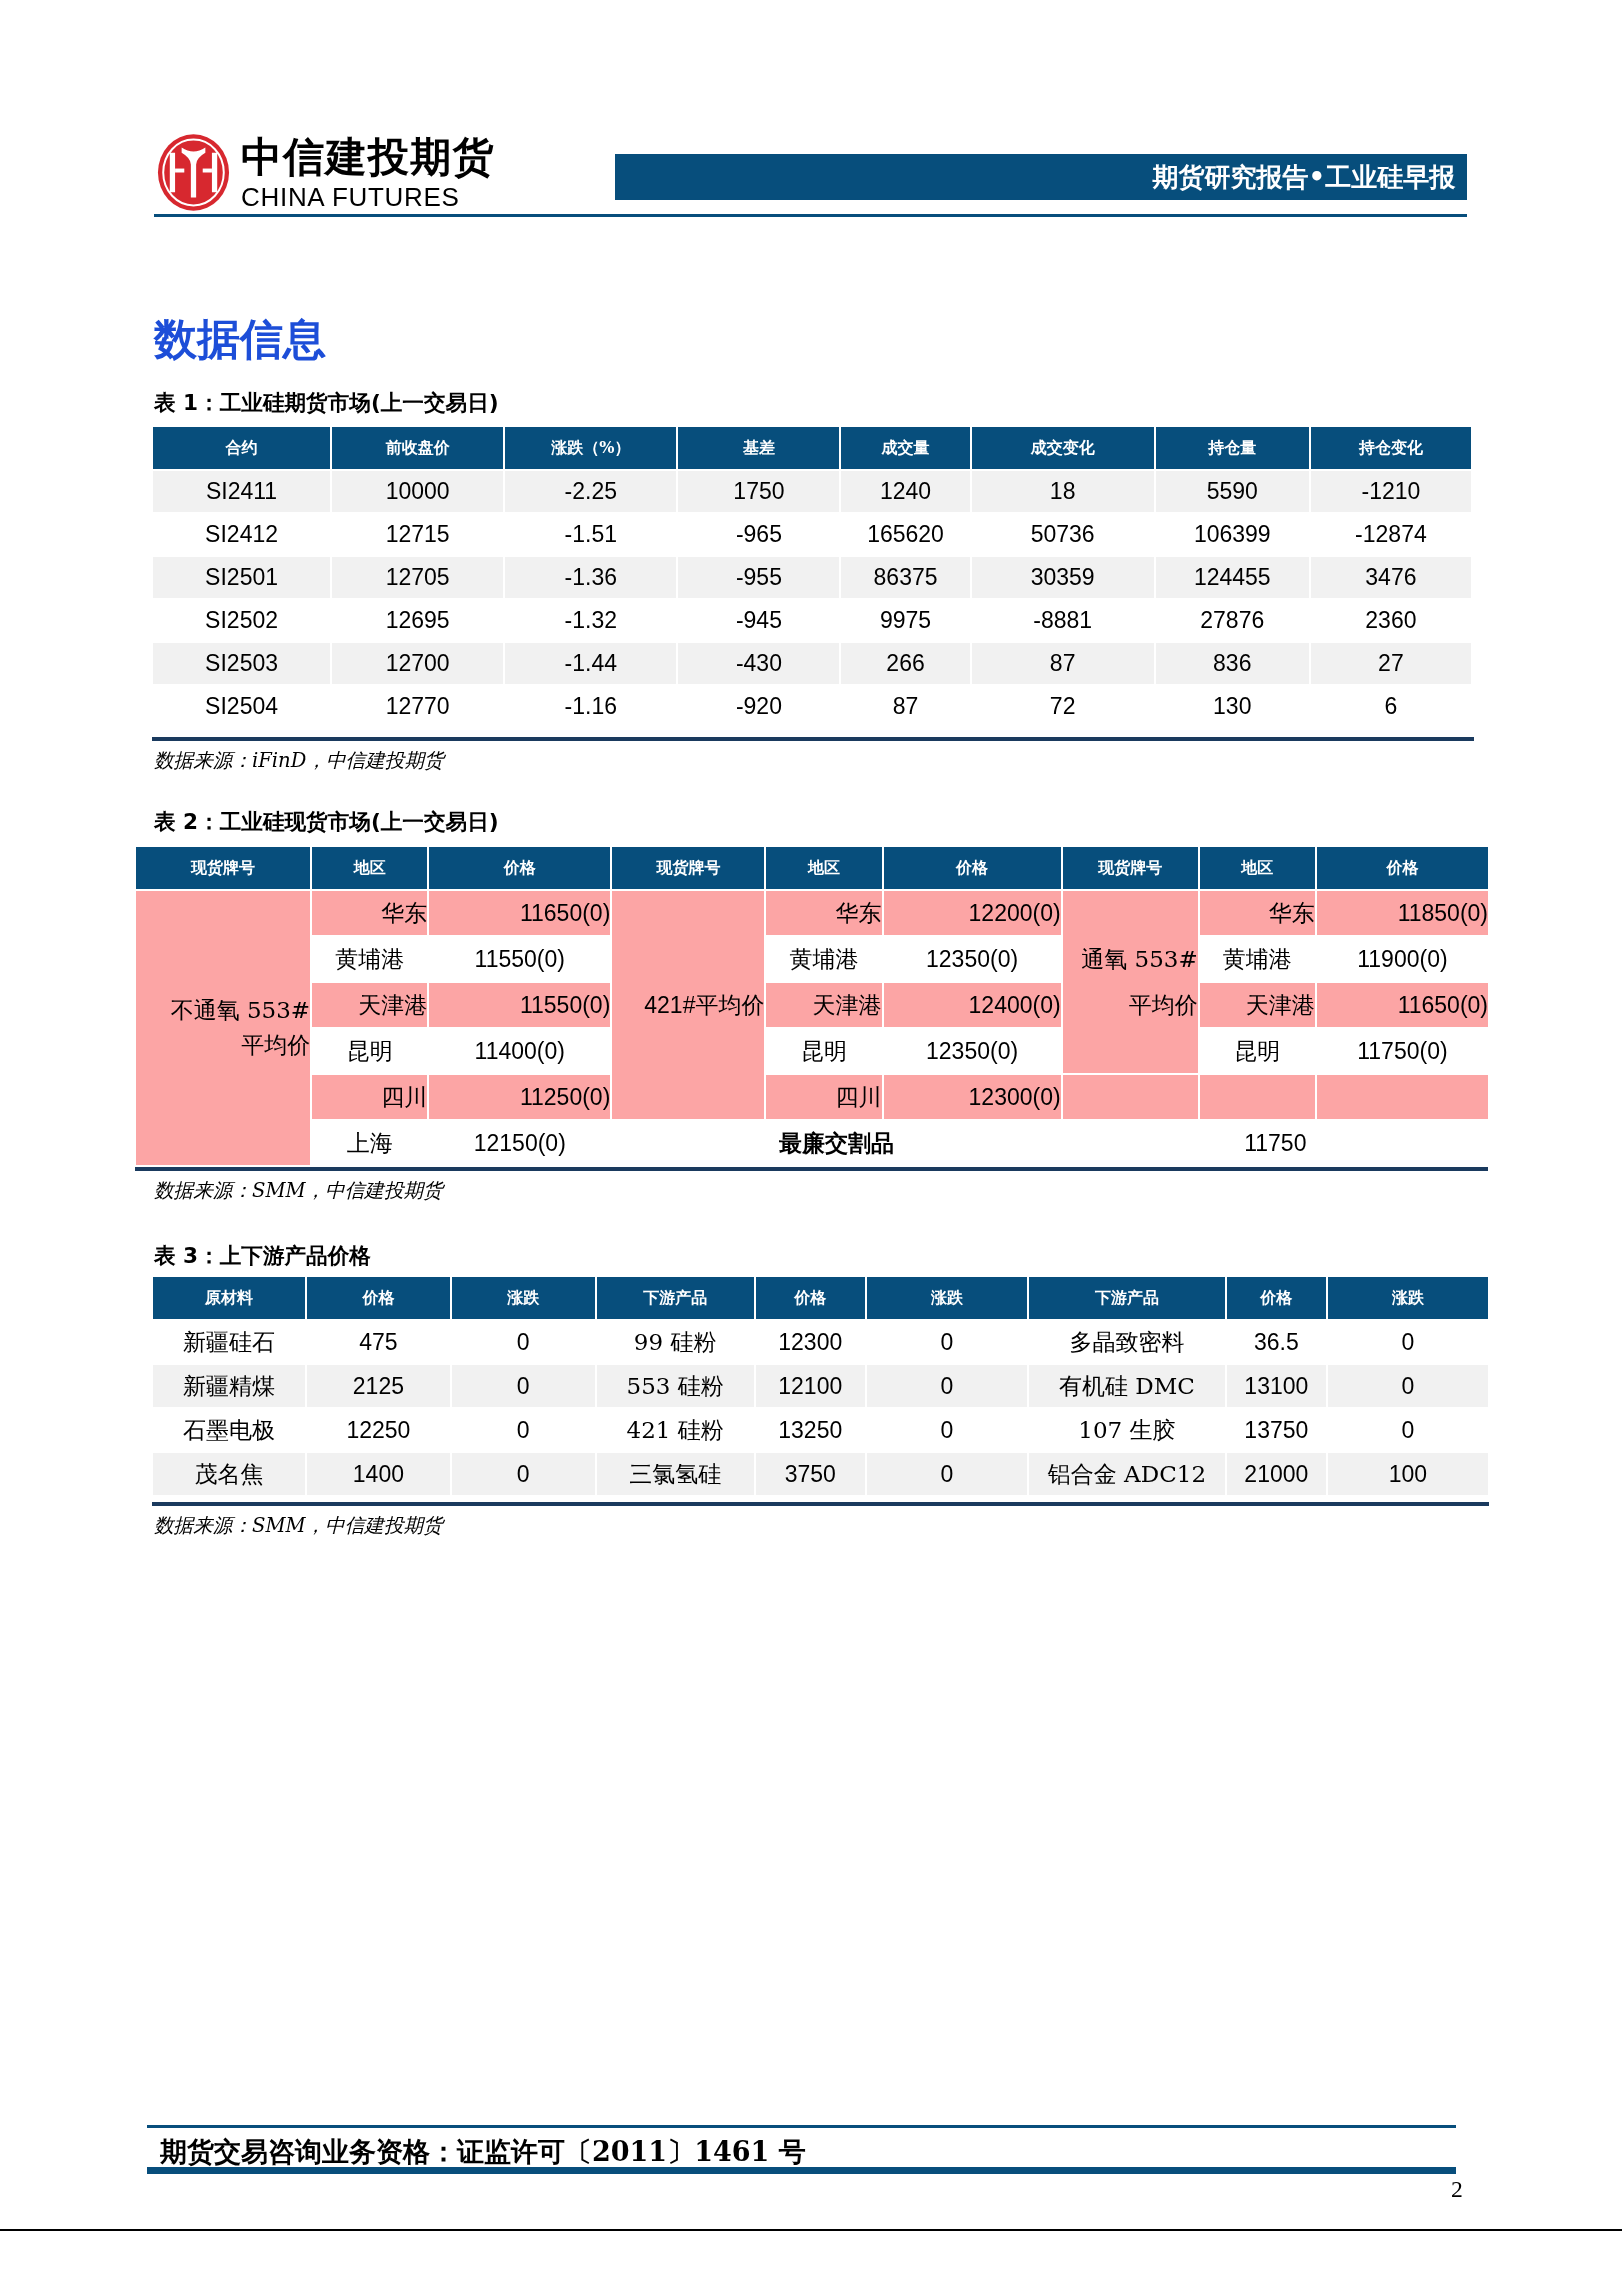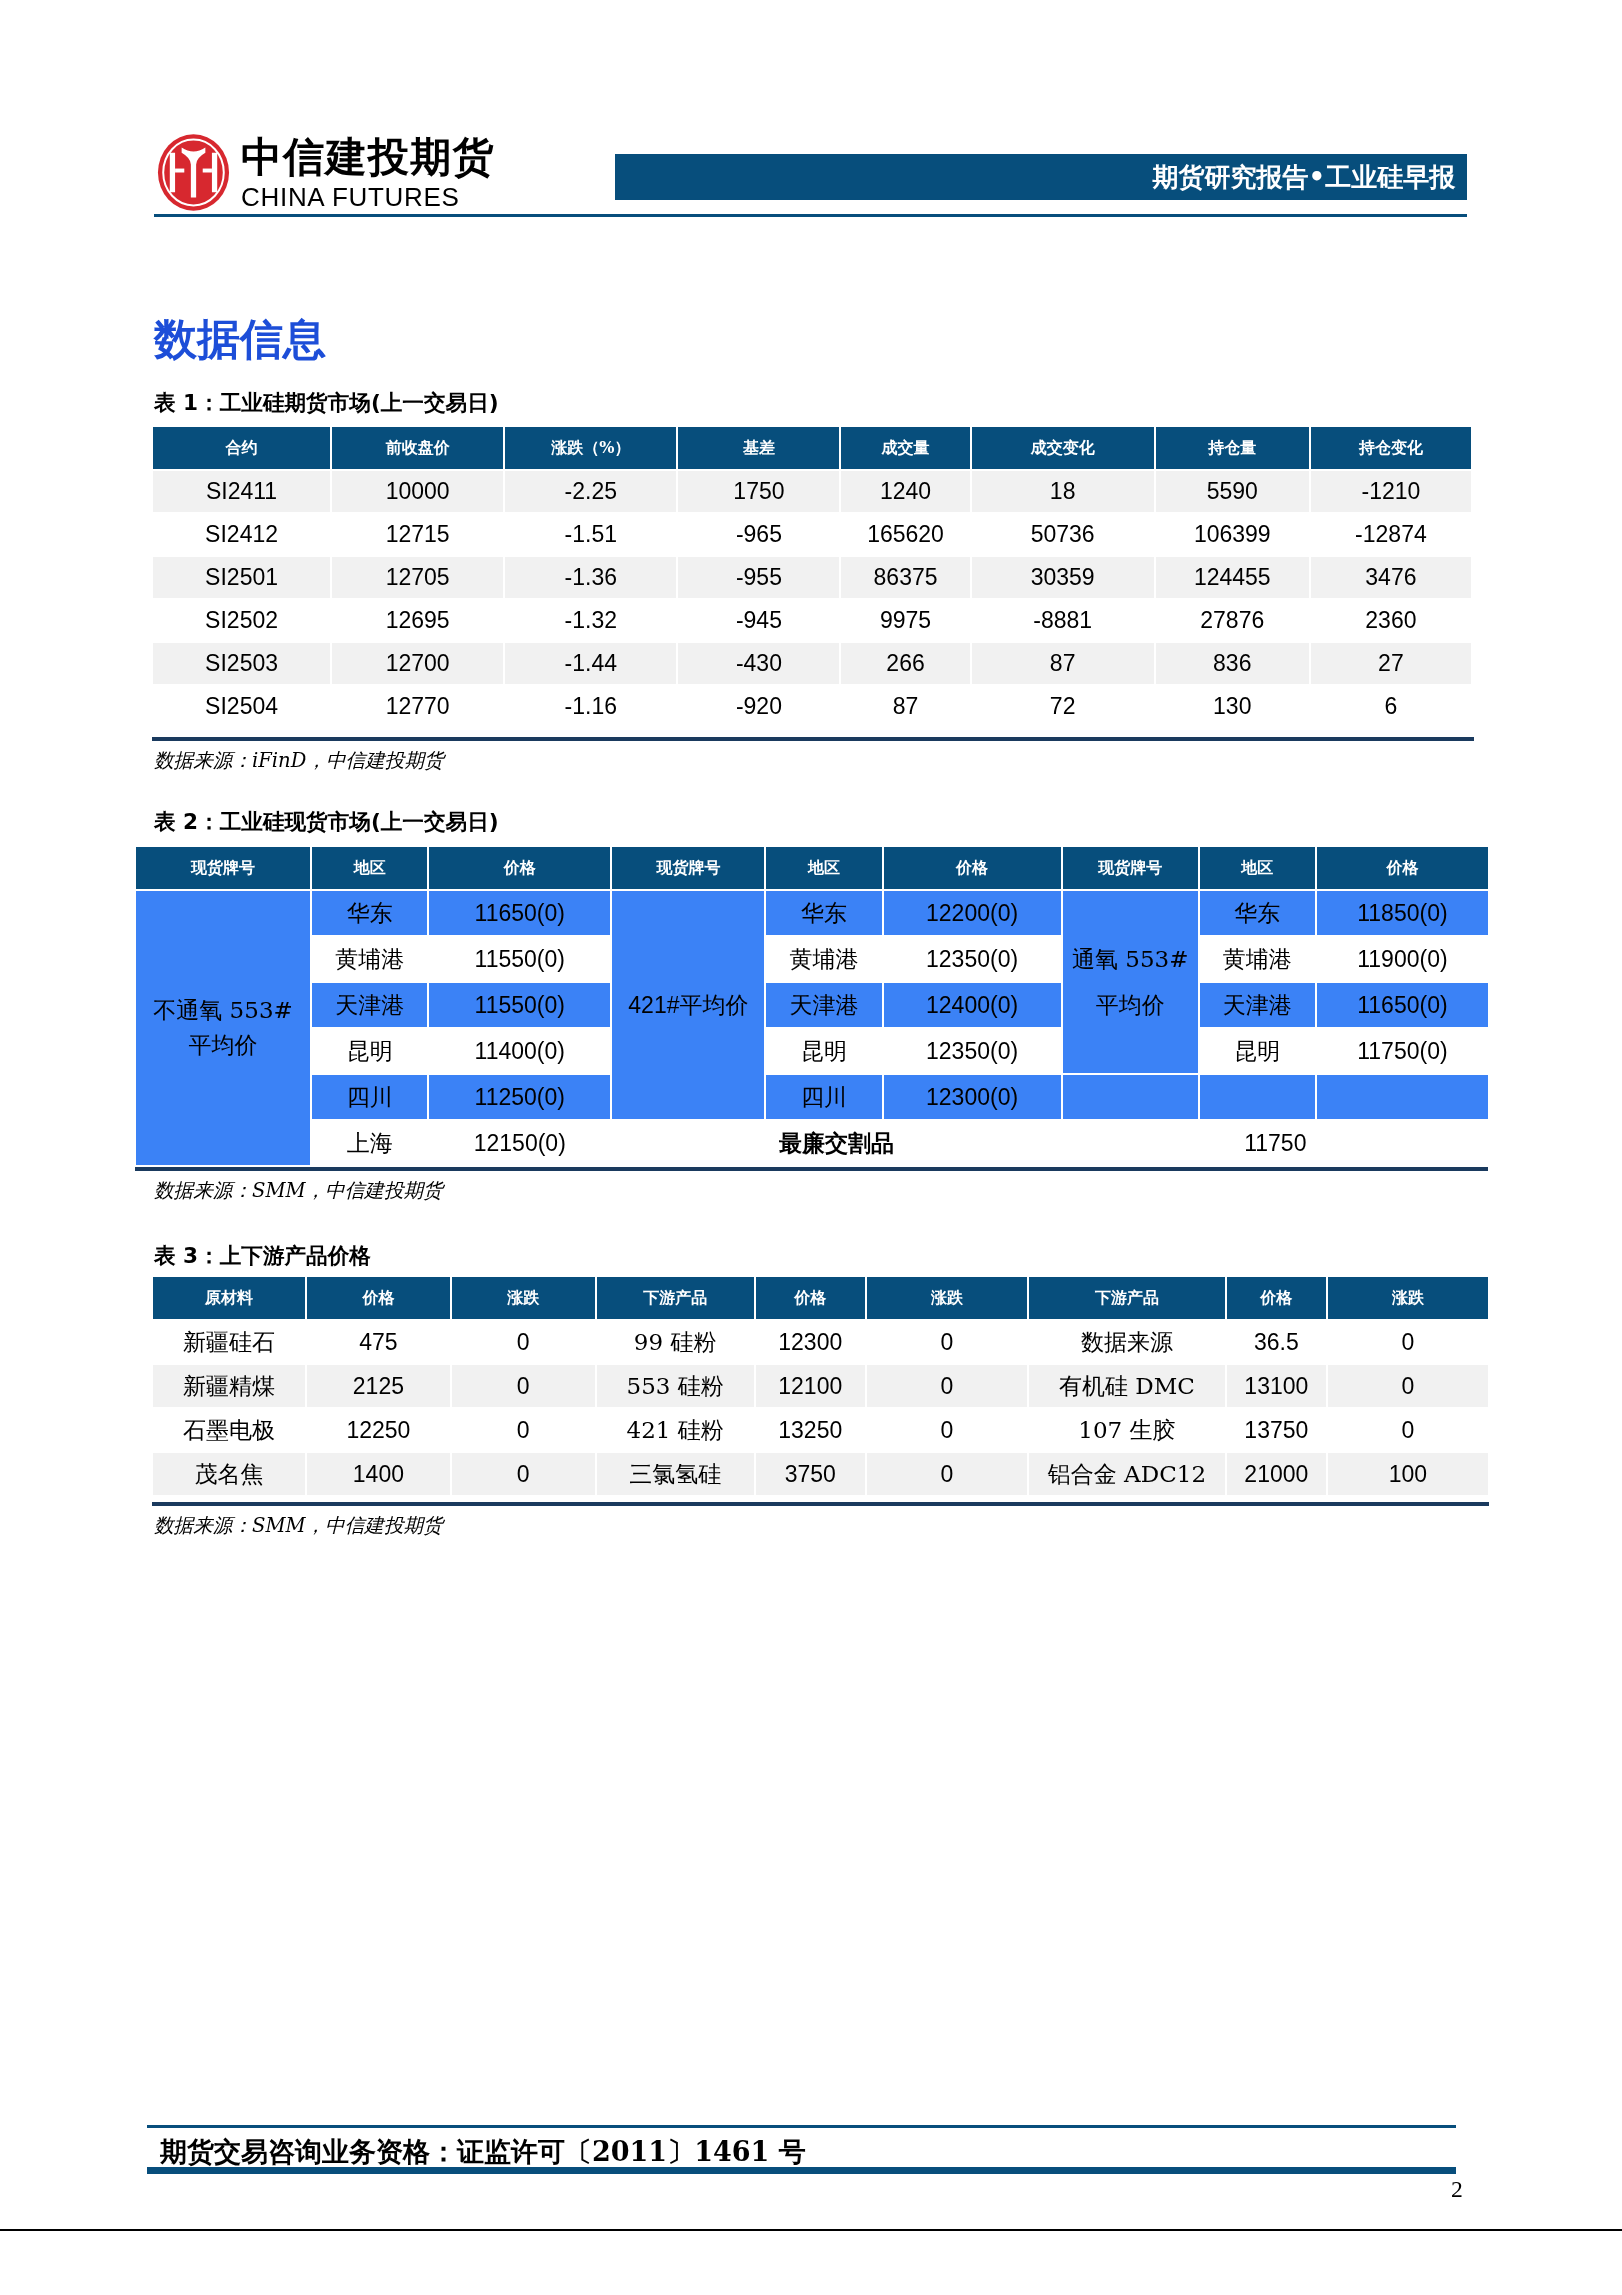--- a/index.html
+++ b/index.html
@@ -27,21 +27,21 @@
   table.dt td.cn { font-family: "DejaVu Serif", serif; }
   .bottom-rule { position: absolute; height: 3.9px; background: #1a3a5e; }
 
   
   #t1 { left: 151px; top: 427px; width: 1322px; }
   #t1 td { height: 41px; }
 
   
   #t2 { left: 134px; top: 847px; width: 1356px; }
   #t2 td { height: 44px; background: #ffffff; }
-  #t2 td.g { background: #3b82f6; }
+  #t2 td.g { background: #fca5a5; text-align: right; }
 
   
   #t3 { left: 151px; top: 1277px; width: 1339px; }
   #t3 td { height: 42px; }
 
   
   .footer-line1 { left: 147px; top: 2125px; width: 1309px; height: 3.3px; background: #074e7c; }
   .footer-text { left: 160px; top: 2135px; font-size: 27px; font-weight: bold; line-height: 33px; font-family: "DejaVu Serif", serif; white-space: nowrap; }
   .footer-line2 { left: 147px; top: 2167px; width: 1309px; height: 6.5px; background: #074e7c; }
   .page-num { left: 1451px; top: 2176px; font-size: 23.6px; font-family: "Liberation Serif", serif; }
@@ -275,21 +275,21 @@
     </tr>
   </thead>
   <tbody>
     <tr>
       <td class="cn">新疆硅石</td>
         <td>475</td>
         <td>0</td>
         <td class="cn">99 硅粉</td>
         <td>12300</td>
         <td>0</td>
-        <td class="cn">数据来源</td>
+        <td class="cn">多晶致密料</td>
         <td>36.5</td>
         <td>0</td>
     </tr>
     <tr class="alt">
       <td class="cn">新疆精煤</td>
         <td>2125</td>
         <td>0</td>
         <td class="cn">553 硅粉</td>
         <td>12100</td>
         <td>0</td>

